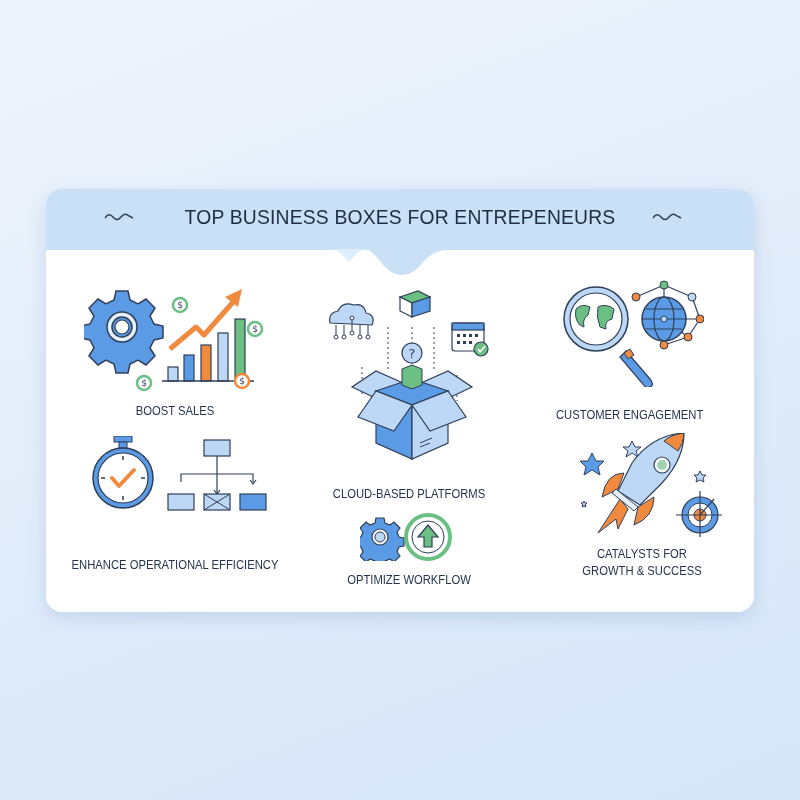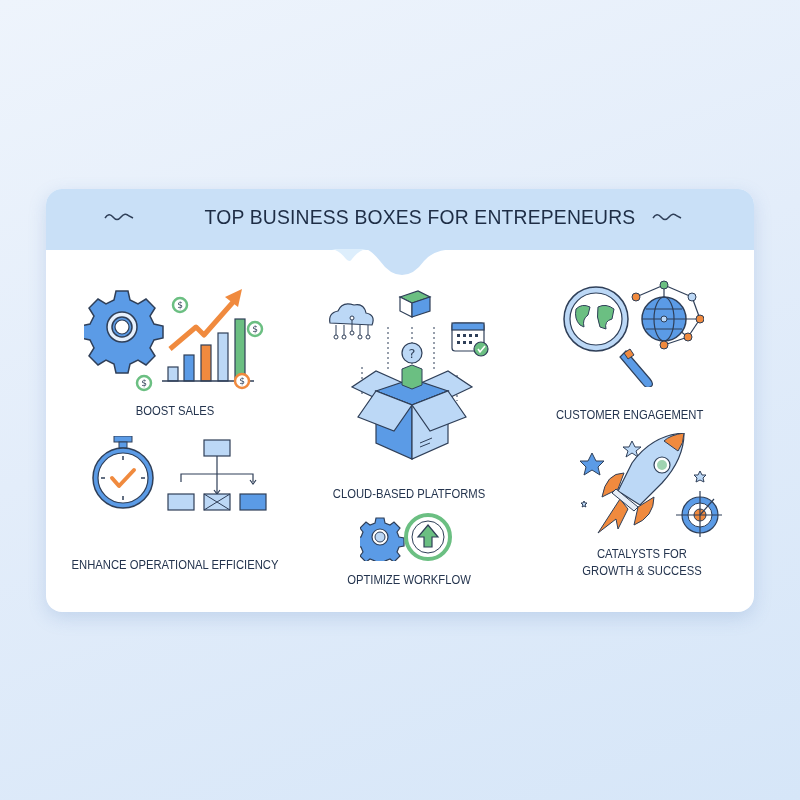--- a/index.html
+++ b/index.html
@@ -2,21 +2,21 @@
 <html><head>
 <meta charset="utf-8">
 <style>
   html,body{margin:0;padding:0;}
   body{width:800px;height:800px;overflow:hidden;
     background:linear-gradient(160deg,#eef4fc 0%,#e3edfa 45%,#d6e6f8 100%);
     font-family:"Liberation Sans","DejaVu Sans",sans-serif;position:relative;}
   .card{position:absolute;left:46px;top:189px;width:708px;height:423px;
     background:#fff;border-radius:16px;overflow:hidden;
     box-shadow:0 6px 18px rgba(90,130,190,0.22);}
-  .header{position:absolute;left:0;top:0;width:708px;height:61px;background:#c9e0f7;padding-left:40px;}
+  .header{position:absolute;left:0;top:0;width:708px;height:61px;background:#c9e0f7;}
   .title{position:absolute;left:0;right:0;top:16px;text-align:center;
     font-size:21px;color:#1e2d45;letter-spacing:0.2px;transform:scaleX(0.92);}
   .squig{position:absolute;top:20px;width:30px;height:14px;}
   .drip{position:absolute;left:270px;top:60px;width:140px;height:30px;}
   .icon{position:absolute;}
   .label{position:absolute;font-size:12.5px;color:#24344e;text-align:center;
     transform:scaleX(0.9);white-space:nowrap;line-height:16px;}
 </style>
 </head>
 <body>

